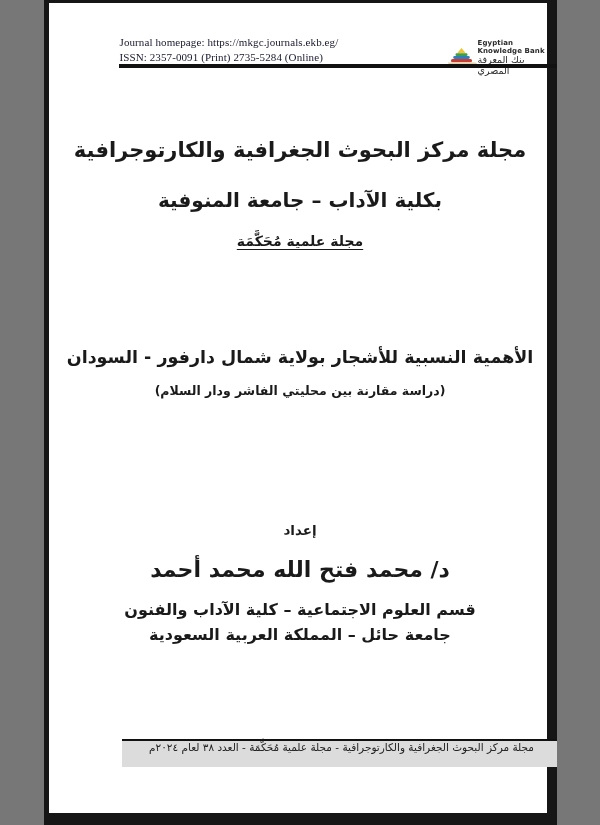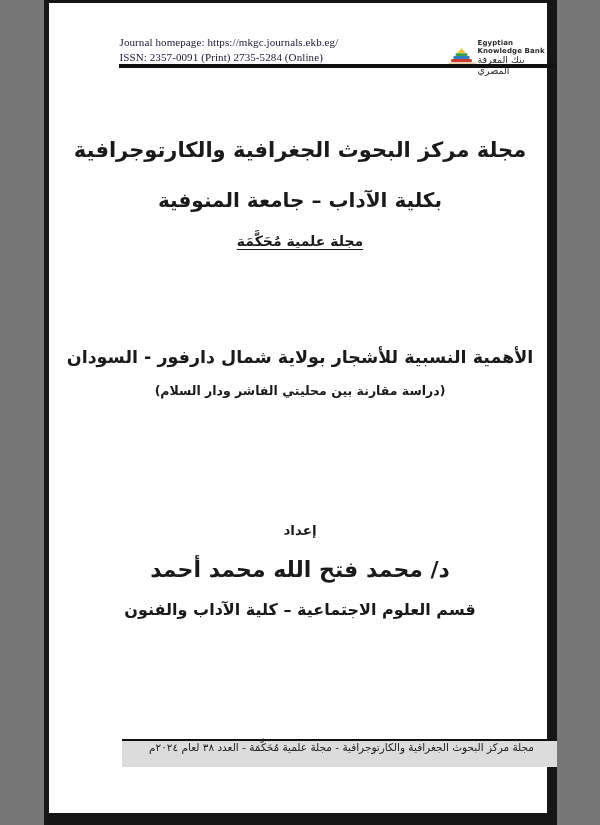--- a/index.html
+++ b/index.html
@@ -91,20 +91,21 @@
     <div class="jt-line1">مجلة مركز البحوث الجغرافية والكارتوجرافية</div>
     <div class="jt-line2">بكلية الآداب – جامعة المنوفية</div>
     <div class="jt-line3">مجلة علمية مُحَكَّمَة</div>
   </div>
 
   <div class="rtl-center author-block">
     <div class="prepared-by">إعداد</div>
     <div class="author-name">د/ محمد فتح الله محمد أحمد</div>
     <div class="affiliation">
       <div>قسم العلوم الاجتماعية – كلية الآداب والفنون</div>
+      <div>جامعة حائل – المملكة العربية السعودية</div>
     </div>
   </div>
 
   <div class="footer-bar">
     <span>مجلة مركز البحوث الجغرافية والكارتوجرافية - مجلة علمية مُحَكَّمَة - العدد ٣٨ لعام ٢٠٢٤م</span>
   </div>
 
 </div>
 
 </body></html>

